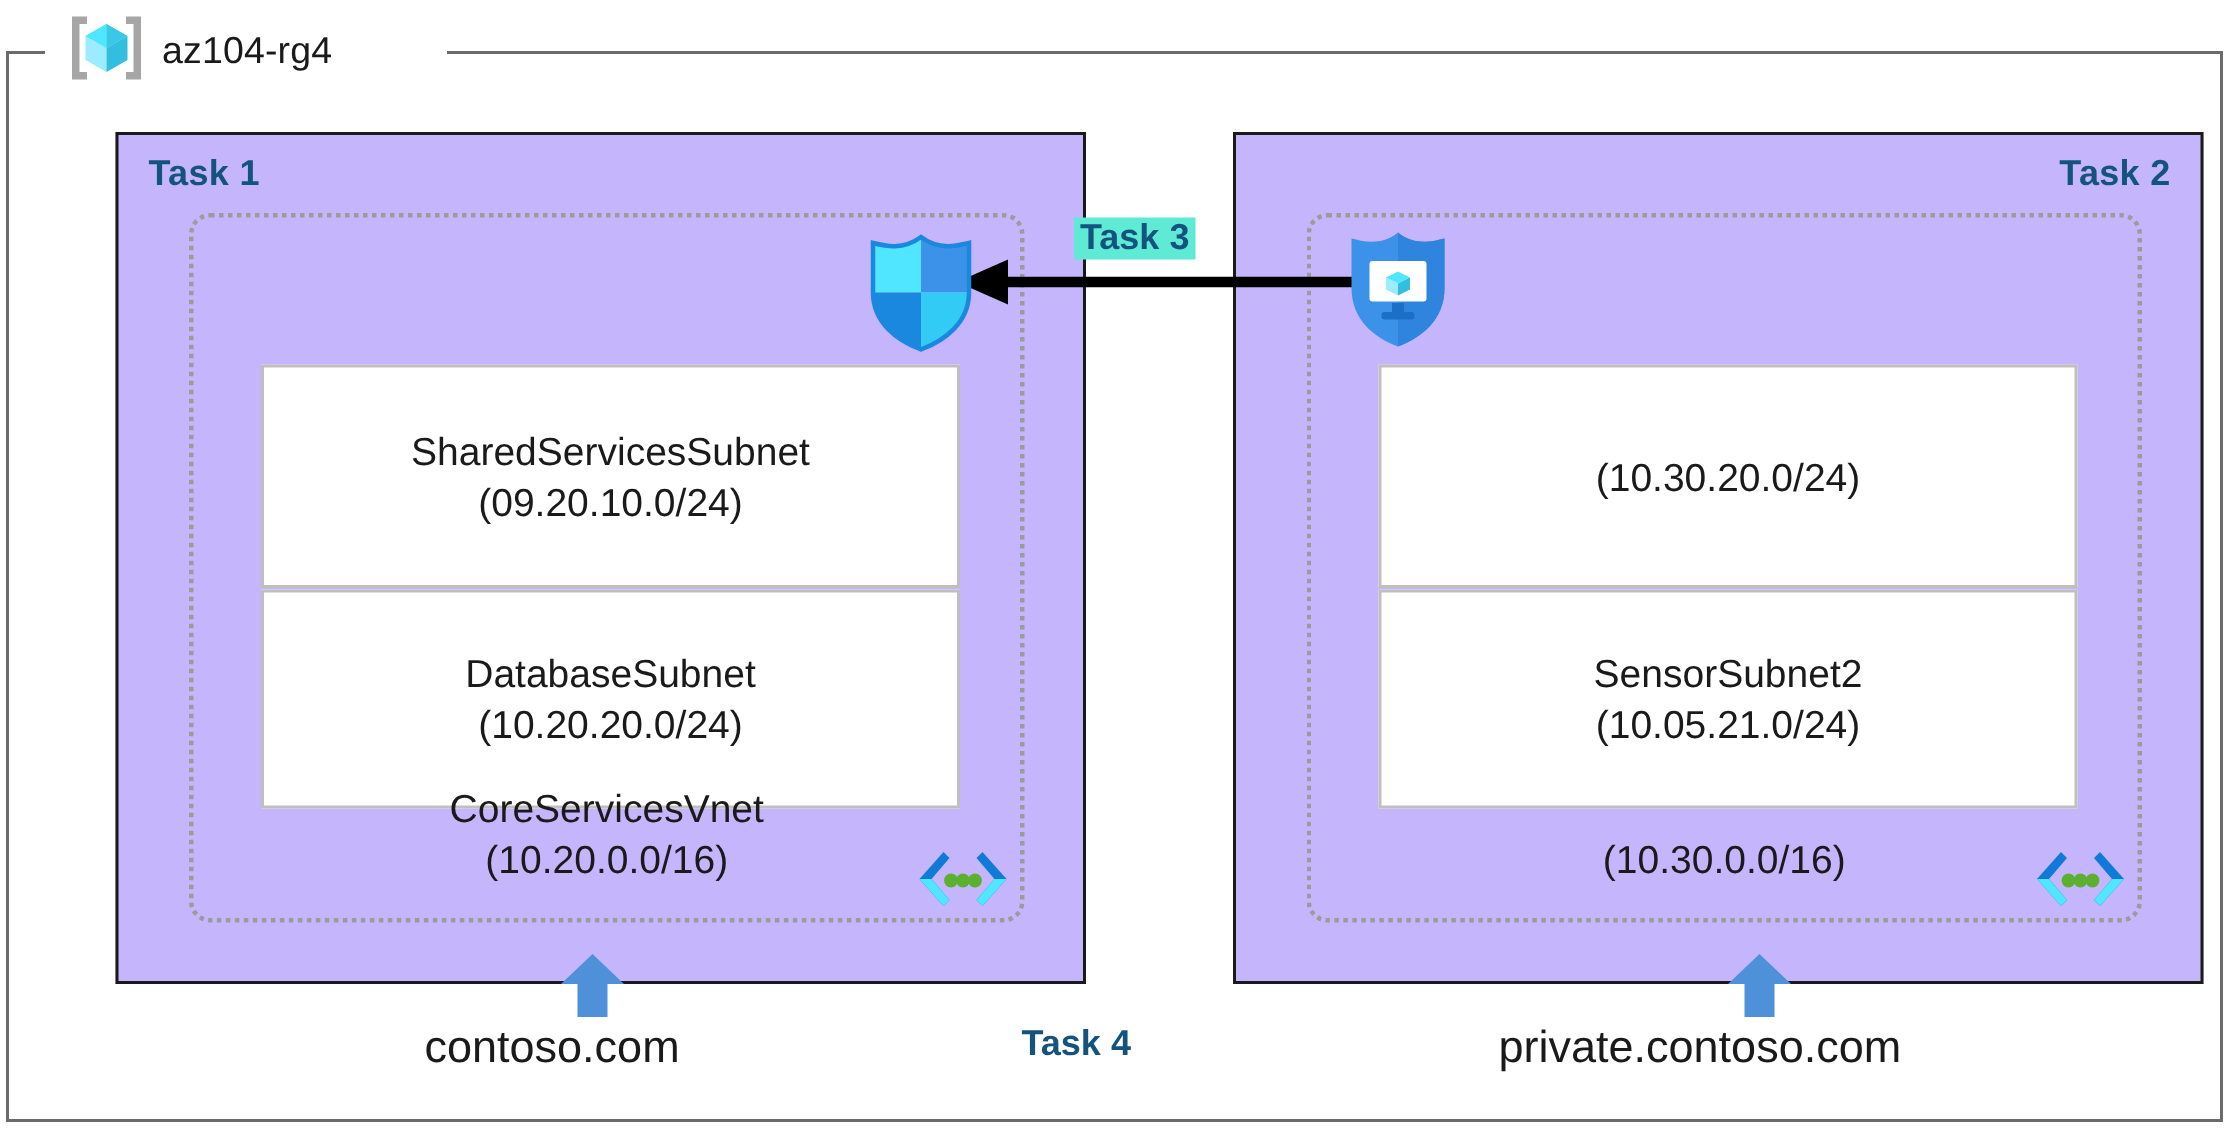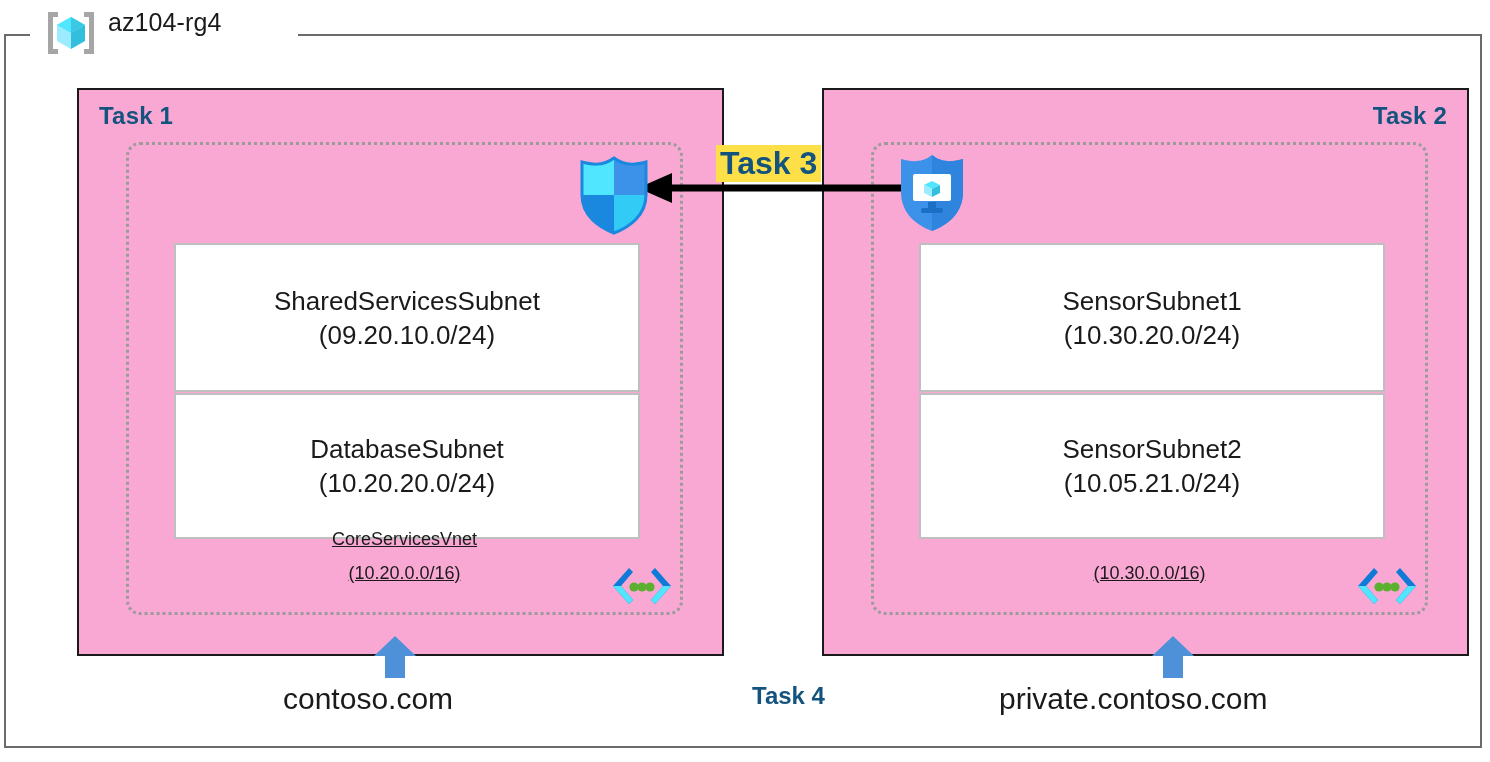--- a/index.html
+++ b/index.html
@@ -37,34 +37,34 @@
     width: 268px;
     height: 26px;
     background: #ffffff;
   }
   .rg-header {
     position: absolute;
     left: 44px;
     top: 8px;
     height: 52px;
     display: flex;
-    align-items: flex-start;
+    align-items: center;
     gap: 10px;
   }
   .rg-label {
     font-size: 25px;
     color: #1a1a1a;
     letter-spacing: 0.1px;
     white-space: nowrap;
   }
 
   
   .panel {
     position: absolute;
-    background: #f9a8d4;
+    background: #c4b5fd;
     border: 2px solid #1a1a1a;
     box-sizing: border-box;
   }
   #panel-left  { left: 77px;  top: 88px; width: 647px; height: 568px; }
   #panel-right { left: 822px; top: 88px; width: 647px; height: 568px; }
 
   .panel-title {
     position: absolute;
     top: 12px;
     font-size: 24px;
@@ -86,24 +86,23 @@
     border-radius: 14px;
     box-sizing: border-box;
     background: transparent;
   }
   .vnet-label {
     position: absolute;
     left: 0;
     right: 0;
     bottom: 22px;
     text-align: center;
-    font-size: 18px;
+    font-size: 26px;
     line-height: 34px;
     color: #1a1a1a;
-    text-decoration: underline;
   }
   .vnet-label .cidr { display: block; }
 
   
   .vnet-icon {
     position: absolute;
     right: 6px;
     bottom: 4px;
     width: 64px;
     height: 44px;
@@ -159,32 +158,32 @@
     left: 636px;
     top: 170px;
     width: 284px;
     height: 36px;
     z-index: 5;
   }
   .task3-label {
     position: absolute;
     left: 716px;
     top: 145px;
-    font-size: 32px;
+    font-size: 24px;
     font-weight: bold;
     color: #15537f;
-    background: #fde047;
+    background: #5eead4;
     padding: 0 4px;
     z-index: 7;
   }
 
   
   .task4-label {
     position: absolute;
-    left: 752px;
+    left: 681px;
     top: 682px;
     font-size: 24px;
     font-weight: bold;
     color: #15537f;
   }
 
   
   .dns-arrow {
     position: absolute;
     width: 46px;
@@ -258,21 +257,20 @@
         </svg>
       </span>
     </div>
   </div>
 
   <div class="panel" id="panel-right">
     <div class="panel-title right">Task 2</div>
 
     <div class="vnet">
       <div class="subnet subnet-1">
-        <div class="subnet-name">SensorSubnet1</div>
         <div class="subnet-cidr">(10.30.20.0/24)</div>
       </div>
       <div class="subnet subnet-2">
         <div class="subnet-name">SensorSubnet2</div>
         <div class="subnet-cidr">(10.05.21.0/24)</div>
       </div>
 
       <div class="vnet-label">
         <span class="cidr">(10.30.0.0/16)</span>
       </div>

